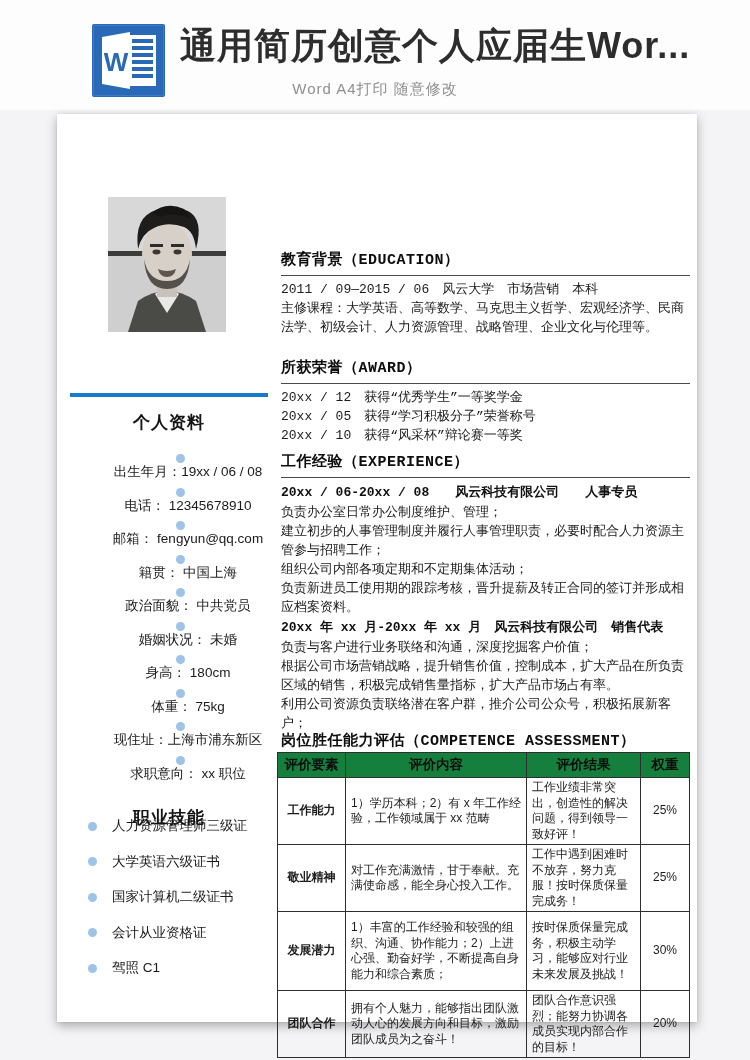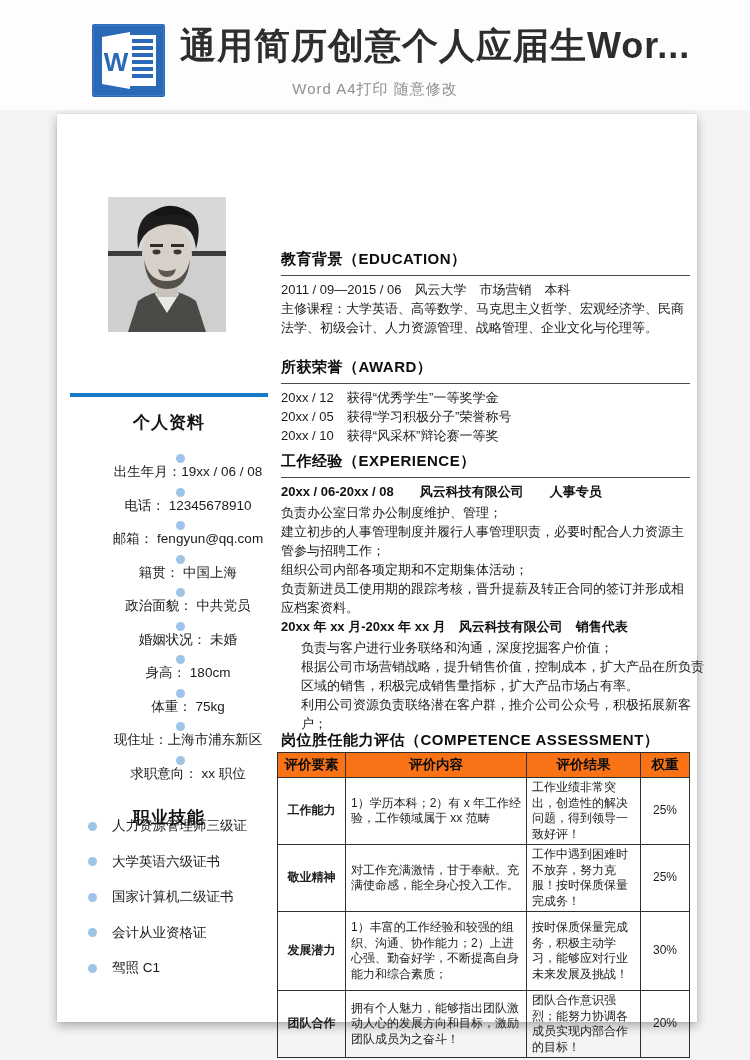--- a/index.html
+++ b/index.html
@@ -42,45 +42,45 @@
   .side-title.skills  { top:692px; }
   .side-list { position:absolute; left:31px; width:200px; }
   .side-list.profile { top:340px; }
   .side-list.skills  { top:702px; }
   .side-item { display:flex; align-items:center; font-size:13.5px; color:#1a1a1a; }
   .side-list.profile .side-item { margin-bottom:13.5px; height:20px;flex-direction:column; }
   .side-list.skills  .side-item { margin-bottom:15.5px; height:20px; }
   .dot { width:9px; height:9px; border-radius:50%; margin-right:15px; flex:0 0 9px; }
 
   
-  .rc { position:absolute; left:224px; width:409px; }
+  .rc { position:absolute; left:224px; width:409px;font-family:Liberation Mono, monospace; }
   .sec-heading {
     font-size:15px; font-weight:bold; color:#0d0d0d;
     border-bottom:1px solid #4a4a4a; padding-bottom:6px; letter-spacing:.5px;
   }
   .h-edu    { top:136px; }
   .h-award  { top:244px; }
   .h-exp    { top:338px; }
   .h-assess { top:617px; }
   .body-text { font-size:13px; line-height:19px; color:#1b1b1b; }
   .b-edu    { top:166px; }
   .b-award  { top:274px; }
   .job-title { font-size:13px; font-weight:bold; color:#111; }
   .t-job1   { top:369px; }
   .l-job1   { top:389px; }
   .t-job2   { top:504px; }
-  .l-job2   { top:524px;margin-left:20px; }
+  .l-job2   { top:524px; }
 
   
   .assess-table-wrap { position:absolute; left:220px; top:638px; width:412px; }
   table.assess { width:100%; border-collapse:collapse; table-layout:fixed; }
   table.assess th, table.assess td { border:1.5px solid #2f2f2f; }
   table.assess th {
     font-size:13.5px; font-weight:bold; text-align:center; color:#0d0d0d;
-    padding:3px 2px; background:#f97316;margin-top:48px;
+    padding:3px 2px; background:#15803d;margin-top:48px;
   }
   table.assess td { font-size:12px; line-height:15.5px; padding:2px 5px; vertical-align:middle; }
   td.factor { font-weight:bold; text-align:center; font-size:13px; }
   td.weight { text-align:center; }
   col.c-factor { width:68px; } col.c-content { width:181px; }
   col.c-result { width:114px; } col.c-weight { width:49px; }
   tbody.rows tr:nth-of-type(1) { height:51px; }
   tbody.rows tr:nth-of-type(2) { height:47px; }
   tbody.rows tr:nth-of-type(3) { height:79px; }
   tbody.rows tr:nth-of-type(4) { height:49px; }

